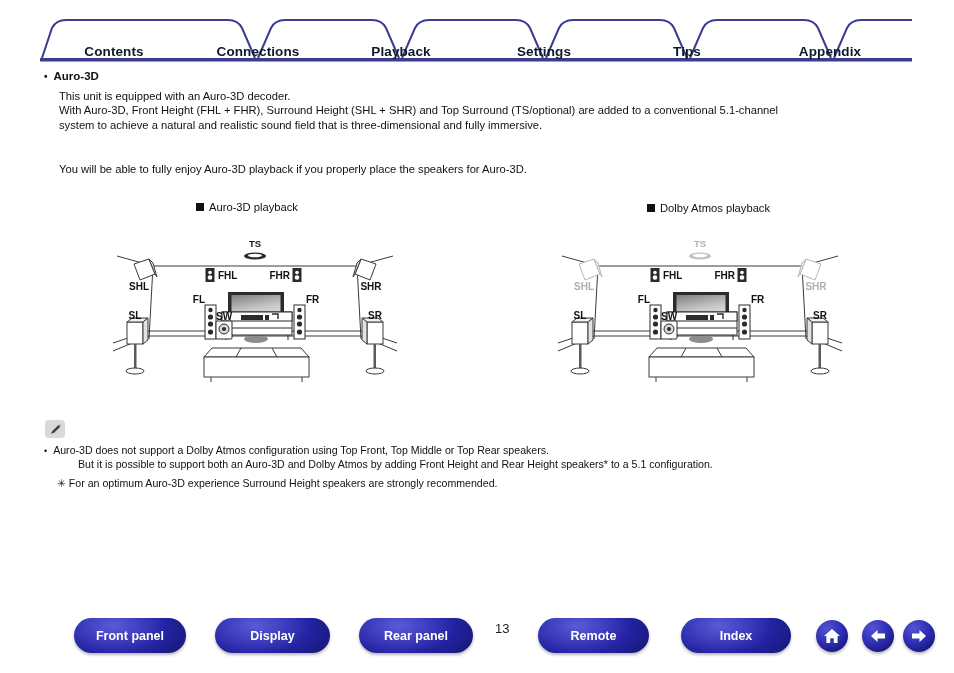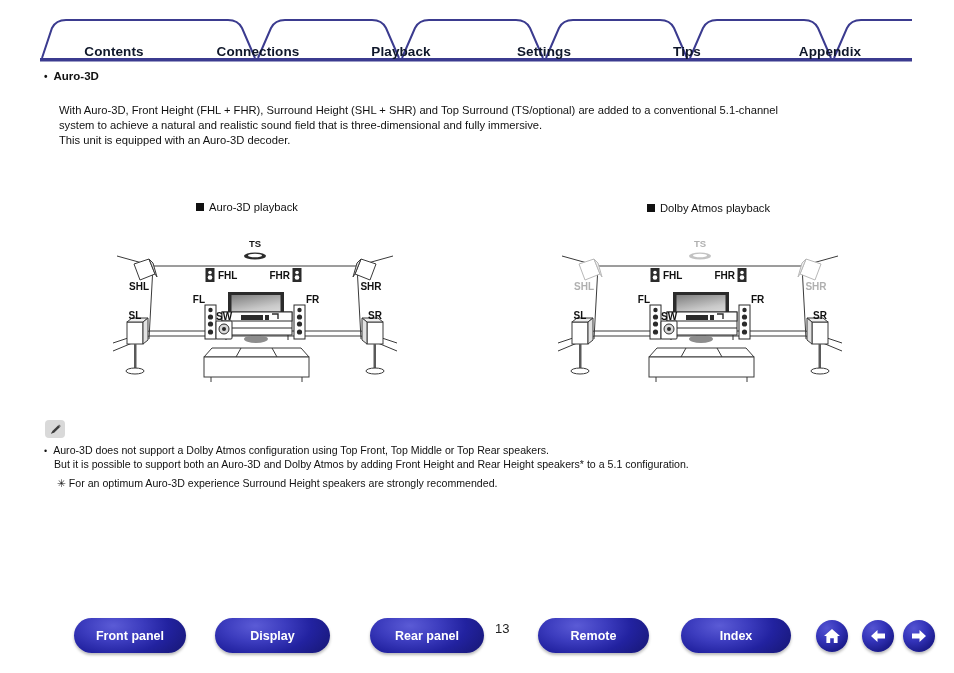--- a/index.html
+++ b/index.html
@@ -34,21 +34,21 @@
     font-size:11.5px;font-weight:bold;color:#111;
     display:flex;align-items:baseline;gap:6px;
   }
   .bullet-dot{font-size:10px;line-height:1;color:#111;}
 
   .para{
     position:absolute;left:59px;
     font-size:11.2px;line-height:15.5px;color:#111;
     white-space:nowrap;
   }
-  .p1{top:89px;margin-top:44px;}
+  .p1{top:89px;}
   .p2{top:103px;}
   .p3{top:118px;}
   .p4{top:162px;}
 
   
   .dcap{
     position:absolute;font-size:11.2px;color:#111;
     display:flex;align-items:center;gap:5px;white-space:nowrap;
   }
   .dcap .sq{width:8px;height:8px;background:#111;display:inline-block;}
@@ -66,21 +66,21 @@
     width:20px;height:18px;border-radius:4px;
     background:#d9d9d9;
     display:flex;align-items:center;justify-content:center;
   }
   .note-line{
     position:absolute;font-size:10.6px;line-height:14.5px;color:#111;
     white-space:nowrap;
   }
   .nl-bullet{left:44px;top:443px;display:flex;gap:6px;align-items:baseline;}
   .nl-bullet .bd{font-size:9px;color:#111;line-height:1;}
-  .nl2{left:46px;top:457px;padding-left:8px;}
+  .nl2{left:70px;top:457px;padding-left:8px;}
   .nl3{left:57px;top:476px;}
 
   
   .footer{position:absolute;left:0;top:0;width:954px;height:673px;margin-left:29px;}
   .pill{
     position:absolute;
     height:35px;border-radius:18px;
     background:
       radial-gradient(ellipse 70% 120% at 35% 22%, #5b5bd6 0%, #3c3cbe 38%, #2222a0 70%, #1a1a80 100%);
     box-shadow:0 2px 3px rgba(0,0,0,0.28);
@@ -128,20 +128,21 @@
 <div class="content">
 
   <div class="bullet-head">
     <span class="bullet-dot">•</span>
     <span>Auro-3D</span>
   </div>
 
   <div class="para p1">This unit is equipped with an Auro-3D decoder.</div>
   <div class="para p2">With Auro-3D, Front Height (FHL + FHR), Surround Height (SHL + SHR) and Top Surround (TS/optional) are added to a conventional 5.1-channel</div>
   <div class="para p3">system to achieve a natural and realistic sound field that is three-dimensional and fully immersive.</div>
+  <div class="para p4">You will be able to fully enjoy Auro-3D playback if you properly place the speakers for Auro-3D.</div>
 
   <div class="dcap cap-left">
     <span class="sq"></span>
     <span>Auro-3D playback</span>
   </div>
   <div class="dcap cap-right">
     <span class="sq"></span>
     <span>Dolby Atmos playback</span>
   </div>
 
@@ -416,21 +417,21 @@
   </div>
   <div class="note-line nl2">But it is possible to support both an Auro-3D and Dolby Atmos by adding Front Height and Rear Height speakers* to a 5.1 configuration.</div>
   <div class="note-line nl3">✳ For an optimum Auro-3D experience Surround Height speakers are strongly recommended.</div>
 
 </div>
 
 <div class="footer">
 
   <div class="pill" style="left:45px;width:112px">Front panel</div>
   <div class="pill" style="left:186px;width:115px">Display</div>
-  <div class="pill" style="left:341px;width:114px">Rear panel</div>
+  <div class="pill" style="left:330px;width:114px">Rear panel</div>
   <div class="pill" style="left:509px;width:111px">Remote</div>
   <div class="pill" style="left:652px;width:110px">Index</div>
 
   <div class="pagenum">13</div>
 
   <div class="circ" style="left:787px">
     <svg width="20" height="20" viewBox="0 0 20 20">
       <path d="M10,3 L18,10 L15.6,10 L15.6,17 L11.8,17 L11.8,12.2 L8.2,12.2 L8.2,17 L4.4,17 L4.4,10 L2,10 Z" fill="#ffffff"></path>
     </svg>
   </div>

